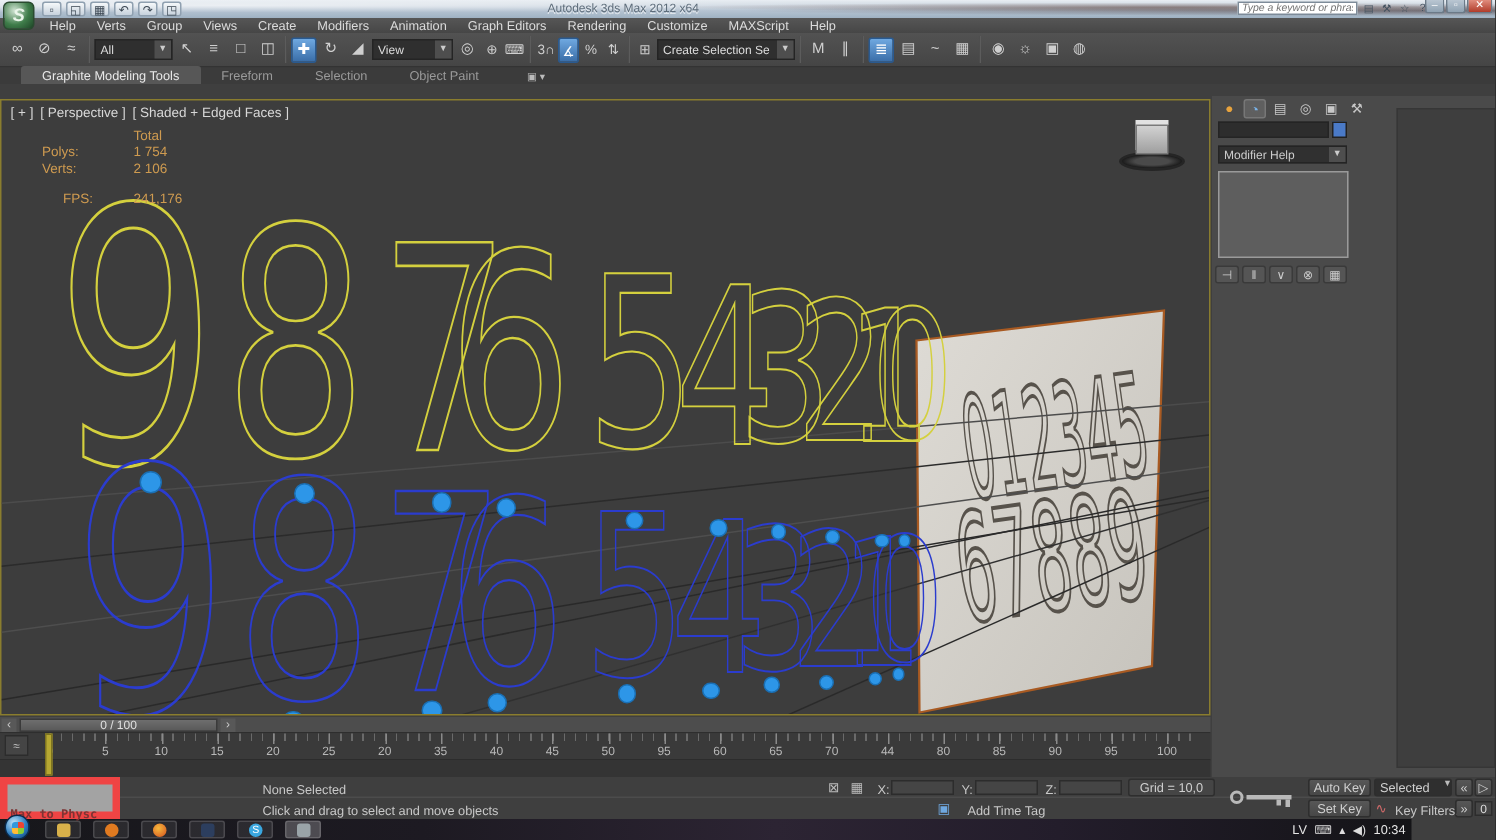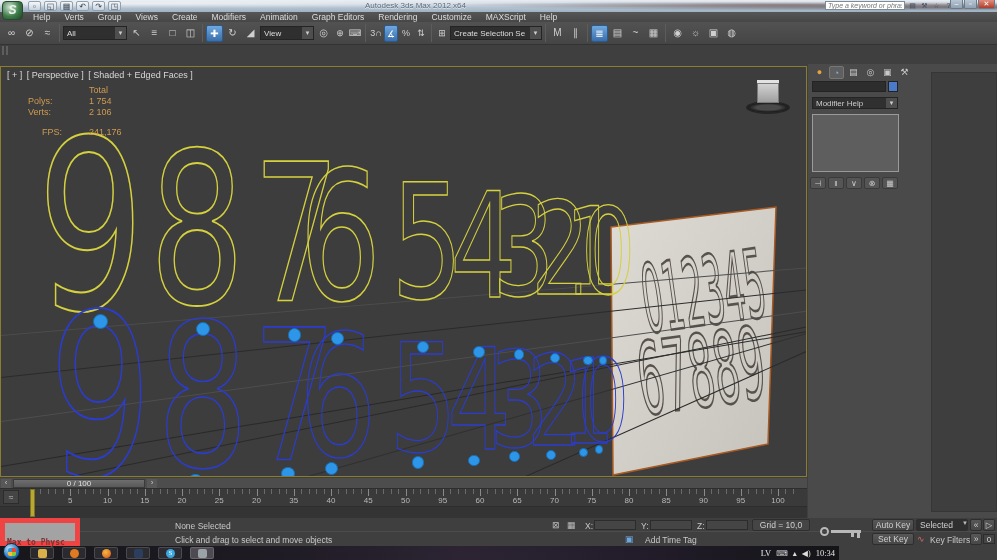--- a/index.html
+++ b/index.html
@@ -124,22 +124,22 @@
   .st-field { position:absolute; top:2px; height:10px; background:#454545; border:1px solid #2c2c2c; }
   .st-btn { position:absolute; font-size:8.5px; color:#d0d0d0; background:linear-gradient(180deg,#575757,#474747);
     border:1px solid #2e2e2e; text-align:center; border-radius:2px; }
   .st-ico { position:absolute; font-size:9px; color:#bbb; }
   #keyicon { position:absolute; left:818px; top:520px; width:52px; height:24px; z-index:6; }
   #keyicon .kring { position:absolute; left:2px; top:7px; width:9px; height:9px; border:2.5px solid #b9b9b9; border-radius:50%; }
   #keyicon .kstem { position:absolute; left:13px; top:10px; width:30px; height:3px; background:#b9b9b9; }
   #keyicon .kt1 { position:absolute; left:33px; top:13px; width:3px; height:4px; background:#b9b9b9; }
   #keyicon .kt2 { position:absolute; left:39px; top:13px; width:3px; height:5px; background:#b9b9b9; }
   
-  #taskbar { position:absolute; left:0; top:546px; width:839px; height:14px;
-    background:linear-gradient(90deg,#17171b 0%,#1d1a22 30%,#2c2433 55%,#231d2b 75%,#141417 100%);font-family:Liberation Serif, serif; }
+  #taskbar { position:absolute; left:0; top:546px; width:941px; height:14px;
+    background:linear-gradient(90deg,#17171b 0%,#1d1a22 30%,#2c2433 55%,#231d2b 75%,#141417 100%); }
   #startorb { position:absolute; left:3px; top:-3px; width:17px; height:17px; border-radius:50%; z-index:9;
     background:radial-gradient(circle at 35% 30%,#bfe3f7,#2e7fc2 55%,#0d3a6b); border:1px solid #0a2a4a; }
   #startorb i { position:absolute; left:4px; top:4px; width:8px; height:8px; border-radius:2px;
     background:conic-gradient(#e43 0 25%, #8c3 0 50%, #fb3 0 75%, #39d 0); display:block; }
   .tk-app { position:absolute; top:1px; width:24px; height:12px; border-radius:2px; background:rgba(255,255,255,.08);
     border:1px solid rgba(255,255,255,.15); }
   .tk-glyph { position:absolute; left:7px; top:1px; width:9px; height:9px; border-radius:2px; }
   #tray { position:absolute; right:4px; top:0; height:14px; display:flex; align-items:center; gap:5px; font-size:8.5px; color:#e6e6e6; }
   #tray .tico { font-size:8px; color:#ddd; }
 </style>
@@ -187,21 +187,21 @@
       <span class="menu">Customize</span>
       <span class="menu">MAXScript</span>
       <span class="menu">Help</span>
     </div>
 
   <div id="maintoolbar">
     <span class="tbtn">∞</span>
     <span class="tbtn">⊘</span>
     <span class="tbtn">≈</span>
     <span class="tsep"></span>
-    <span class="tdrop" style="width:64px">
+    <span class="tdrop" style="width:52px">
       <span>All</span>
         <span class="arr">▼</span>
     </span>
     <span class="tbtn">↖</span>
     <span class="tbtn">≡</span>
     <span class="tbtn">□</span>
     <span class="tbtn">◫</span>
     <span class="tsep"></span>
     <span class="tbtn active">✚</span>
     <span class="tbtn">↻</span>
@@ -233,20 +233,27 @@
     <span class="tbtn">~</span>
     <span class="tbtn">▦</span>
     <span class="tsep"></span>
     <span class="tbtn">◉</span>
     <span class="tbtn">☼</span>
     <span class="tbtn">▣</span>
     <span class="tbtn">◍</span>
   </div>
 
   <div id="ribbon-handle"></div>
+  <div id="ribbontabs">
+      <span class="rtab active">Graphite Modeling Tools</span>
+      <span class="rtab">Freeform</span>
+      <span class="rtab">Selection</span>
+      <span class="rtab">Object Paint</span>
+      <span id="ribbon-min">▣ ▾</span>
+    </div>
 
   <div id="viewport">
     <div id="vp-label">
       <span>[ + ]</span>
       <span>[ Perspective ]</span>
       <span>[ Shaded + Edged Faces ]</span>
     </div>
     <div id="vp-stats">
       <span style="left:88px; top:18px">Total</span>
       <span style="left:27px; top:29px">Polys:</span>
@@ -385,21 +392,21 @@
         <span class="tb-num" style="left: 405.5px;">50</span>
         <span class="tb-tick" style="left: 442.75px;"></span>
         <span class="tb-num" style="left: 442.75px;">95</span>
         <span class="tb-tick" style="left: 480px;"></span>
         <span class="tb-num" style="left: 480px;">60</span>
         <span class="tb-tick" style="left: 517.25px;"></span>
         <span class="tb-num" style="left: 517.25px;">65</span>
         <span class="tb-tick" style="left: 554.5px;"></span>
         <span class="tb-num" style="left: 554.5px;">70</span>
         <span class="tb-tick" style="left: 591.75px;"></span>
-        <span class="tb-num" style="left: 591.75px;">75</span>
+        <span class="tb-num" style="left: 591.75px;">44</span>
         <span class="tb-tick" style="left: 629px;"></span>
         <span class="tb-num" style="left: 629px;">80</span>
         <span class="tb-tick" style="left: 666.25px;"></span>
         <span class="tb-num" style="left: 666.25px;">85</span>
         <span class="tb-tick" style="left: 703.5px;"></span>
         <span class="tb-num" style="left: 703.5px;">90</span>
         <span class="tb-tick" style="left: 740.75px;"></span>
         <span class="tb-num" style="left: 740.75px;">95</span>
         <span class="tb-tick" style="left: 778px;"></span>
         <span class="tb-num" style="left: 778px;">100</span>

